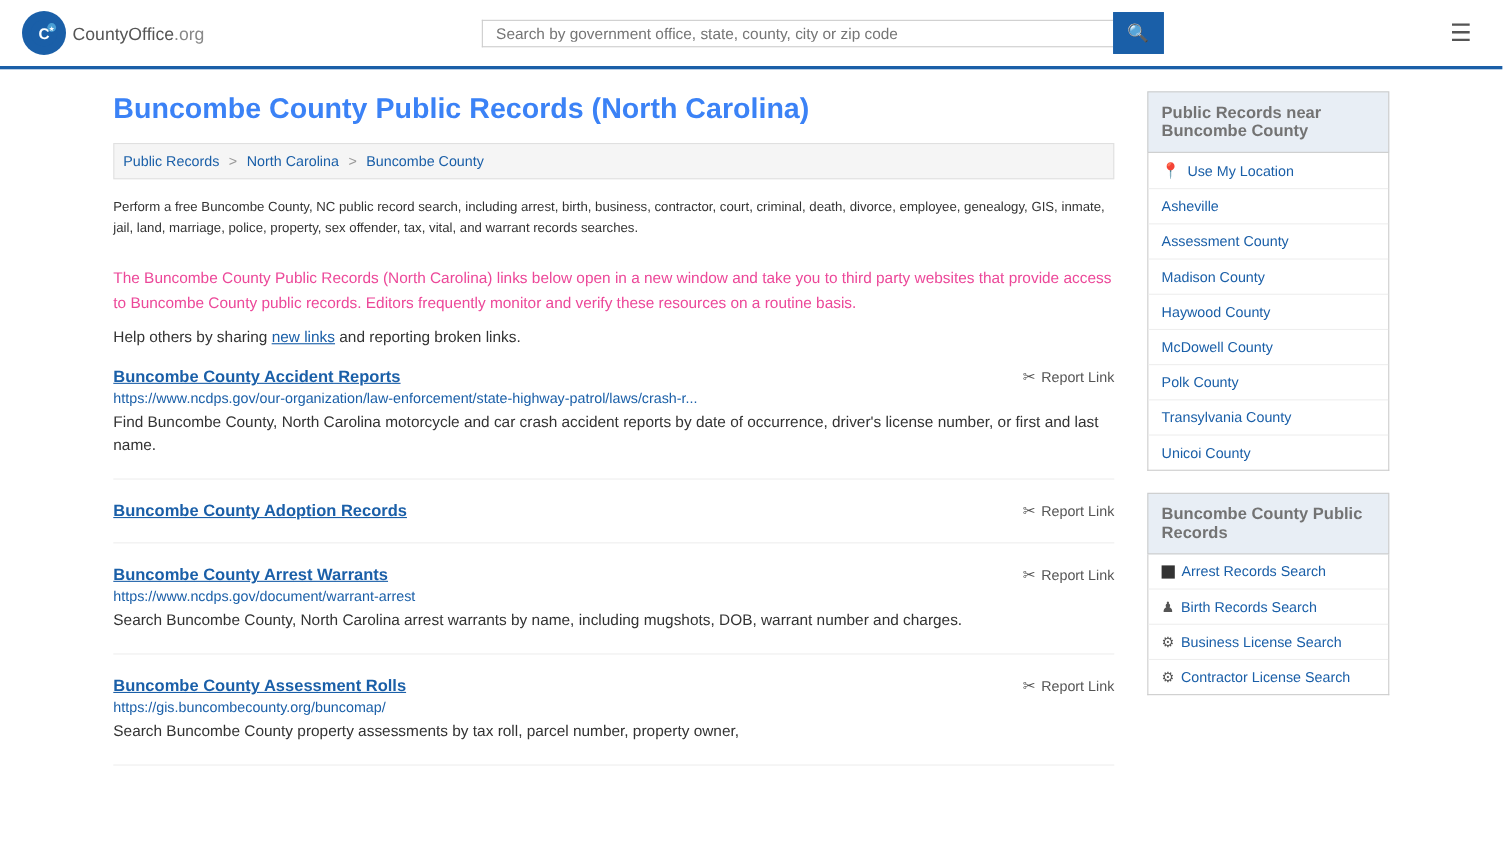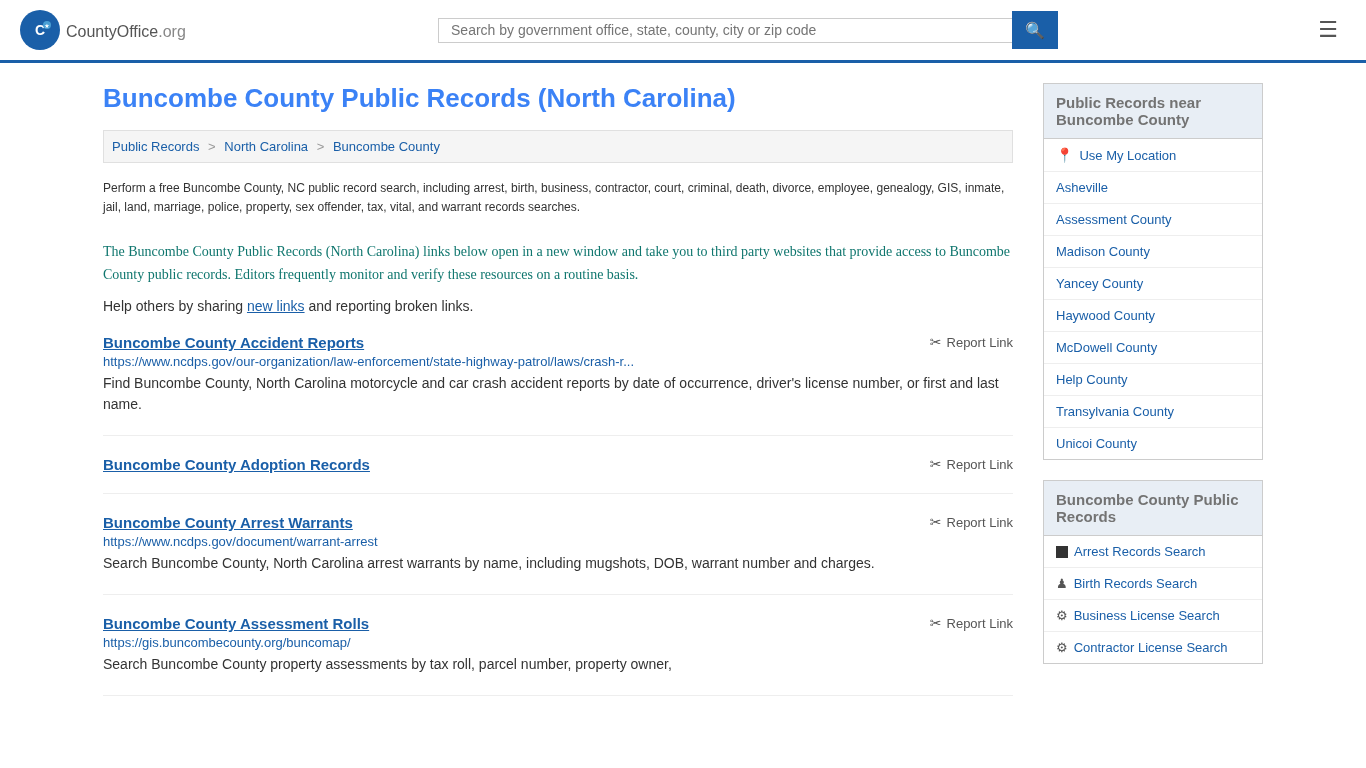--- a/index.html
+++ b/index.html
@@ -113,22 +113,21 @@
     #description {
       font-size: 12px;
       line-height: 1.6;
       margin-bottom: 24px;
       color: #333;
     }
     #description2 {
       font-size: 14px;
       line-height: 1.6;
       margin-bottom: 12px;
-      color: #0f766e;
-      font-family: Liberation Serif, serif;
+      color: #ec4899;
     }
     #help-text {
       font-size: 14px;
       margin-bottom: 20px;
       color: #333;
     }
     #help-text a {
       color: #1a5fa8;
     }
 
@@ -348,30 +347,27 @@
         <div class="sidebar-link-item">
           <a href="#">Asheville</a>
         </div>
         <div class="sidebar-link-item">
           <a href="#">Assessment County</a>
         </div>
         <div class="sidebar-link-item">
           <a href="#">Madison County</a>
         </div>
         <div class="sidebar-link-item">
-          <a href="#">Yancey County</a>
-        </div>
-        <div class="sidebar-link-item">
           <a href="#">Haywood County</a>
         </div>
         <div class="sidebar-link-item">
           <a href="#">McDowell County</a>
         </div>
         <div class="sidebar-link-item">
-          <a href="#">Help County</a>
+          <a href="#">Polk County</a>
         </div>
         <div class="sidebar-link-item">
           <a href="#">Transylvania County</a>
         </div>
         <div class="sidebar-link-item">
           <a href="#">Unicoi County</a>
         </div>
       </div>
     </div>
 

